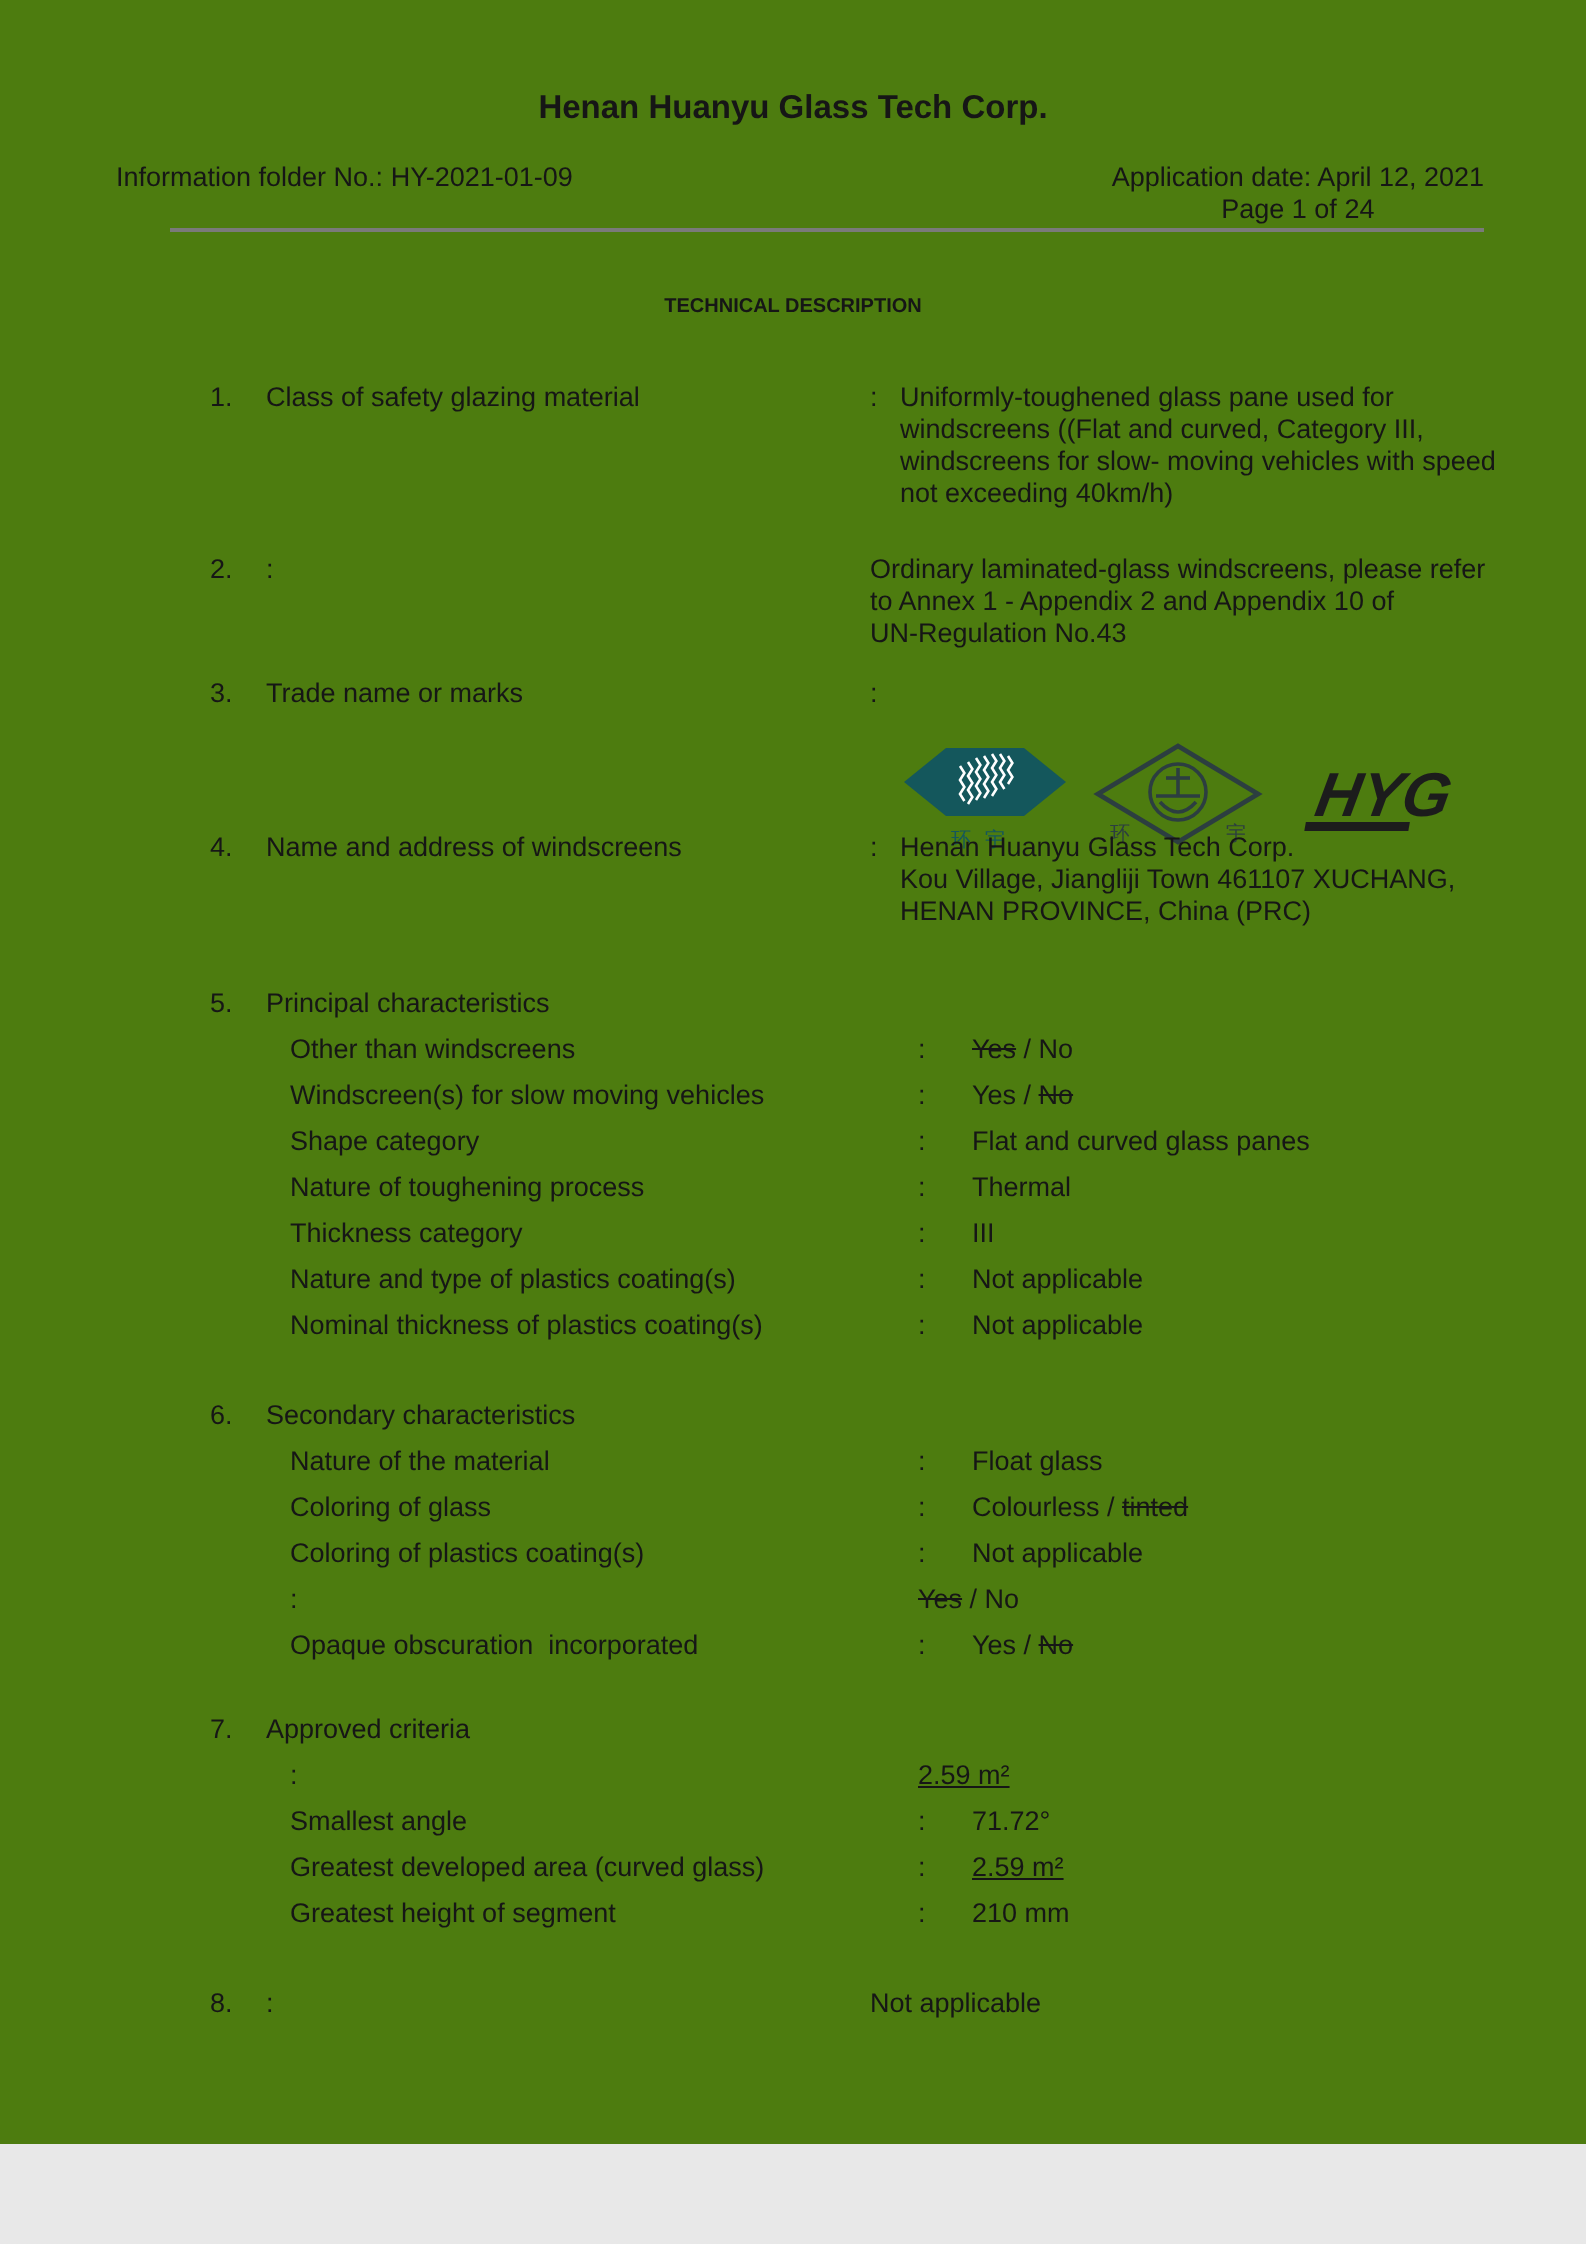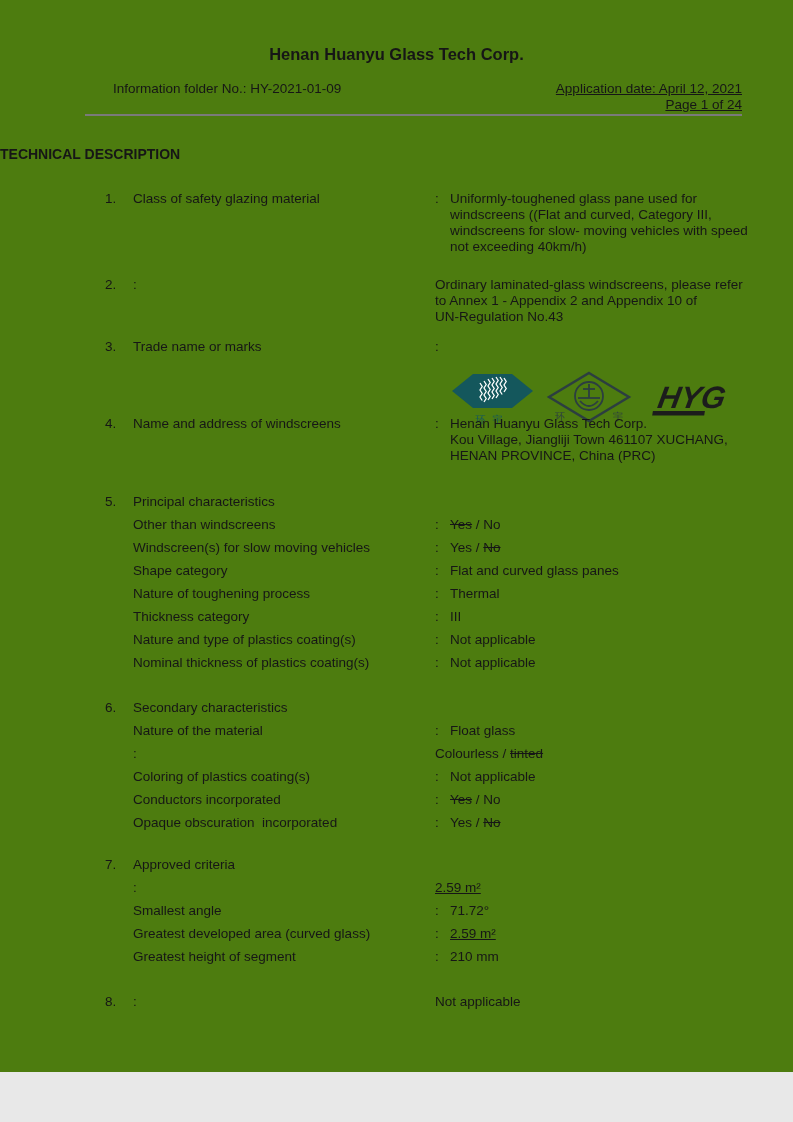--- a/index.html
+++ b/index.html
@@ -2,27 +2,27 @@
 <html><head>
 <meta charset="utf-8">
 <style>
   html,body{margin:0;padding:0;background:#e8e8e8;}
   .page{
     width:793px;height:1072px;background:#4d7c0f;margin:0 auto;
     font-family:"Liberation Sans",sans-serif;color:#161616;
     position:relative;overflow:hidden;box-sizing:border-box;
   }
   .company{padding-top:44px;text-align:center;font-weight:bold;font-size:16.5px;line-height:20px;}
-  .info-row{display:flex;justify-content:space-between;margin:17px 51px 0 113px;font-size:13.5px;line-height:16px;}
-  .info-right{text-align:right;text-decoration:underline;}
+  .info-row{display:flex;justify-content:space-between;margin:17px 51px 0 58px;font-size:13.5px;line-height:16px;}
+  .info-right{text-align:center;}
   .rule{margin:1px 51px 0 85px;border-top:2px solid #7a7a7a;height:0;}
-  .sec-title{margin-top:30px;text-align:left;font-weight:bold;font-size:14px;line-height:16px;}
+  .sec-title{margin-top:30px;text-align:center;font-weight:bold;font-size:10px;line-height:16px;}
   #items{margin-top:29px;font-size:13.5px;line-height:16px;}
   .row{display:grid;grid-template-columns:28px 302px 15px 1fr;padding-left:105px;padding-right:30px;align-items:start;}
-  .row.sub{margin-top:7px;}
+  .row.sub{margin-top:7px;gap:12px;}
   .lbl,.val{white-space:pre;}
   .strike{text-decoration:line-through;}
   .und{text-decoration:underline;}
   .logos-cell{height:56px;}
   .logos{display:flex;align-items:flex-start;gap:10px;}
   #items>div:nth-child(2){margin-top:22px;}
   #items>div:nth-child(3){margin-top:14px;}
   #items>div:nth-child(4){margin-top:21px;}
   #items>div:nth-child(5){margin-top:30px;}
   #items>div:nth-child(6){margin-top:29px;}
@@ -174,32 +174,32 @@
           <div class="val"></div>
         </div>
         <div class="row sub">
           <div class="num"></div>
           <div class="lbl">Nature of the material</div>
           <div class="colon">:</div>
           <div class="val"><span>Float glass</span></div>
         </div>
         <div class="row sub">
           <div class="num"></div>
+          <div class="lbl">Coloring of glass</div>
           <div class="colon">:</div>
           <div class="val"><span>Colourless / </span><span class="strike">tinted</span></div>
         </div>
         <div class="row sub">
           <div class="num"></div>
           <div class="lbl">Coloring of plastics coating(s)</div>
           <div class="colon">:</div>
           <div class="val"><span>Not applicable</span></div>
         </div>
         <div class="row sub">
           <div class="num"></div>
-          <div class="lbl">Conductors incorporated</div>
           <div class="colon">:</div>
           <div class="val"><span class="strike">Yes</span><span> / No</span></div>
         </div>
         <div class="row sub">
           <div class="num"></div>
           <div class="lbl">Opaque obscuration  incorporated</div>
           <div class="colon">:</div>
           <div class="val"><span>Yes / </span><span class="strike">No</span></div>
         </div>
       </div>

